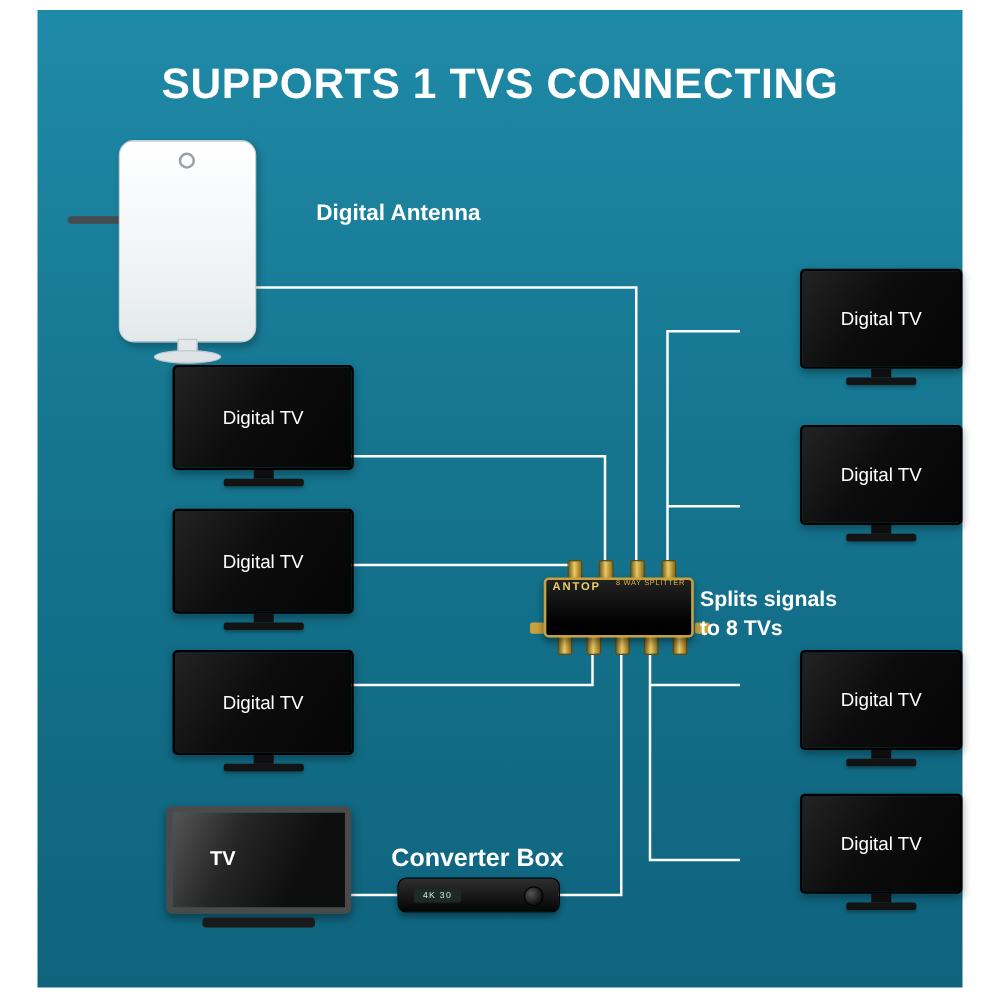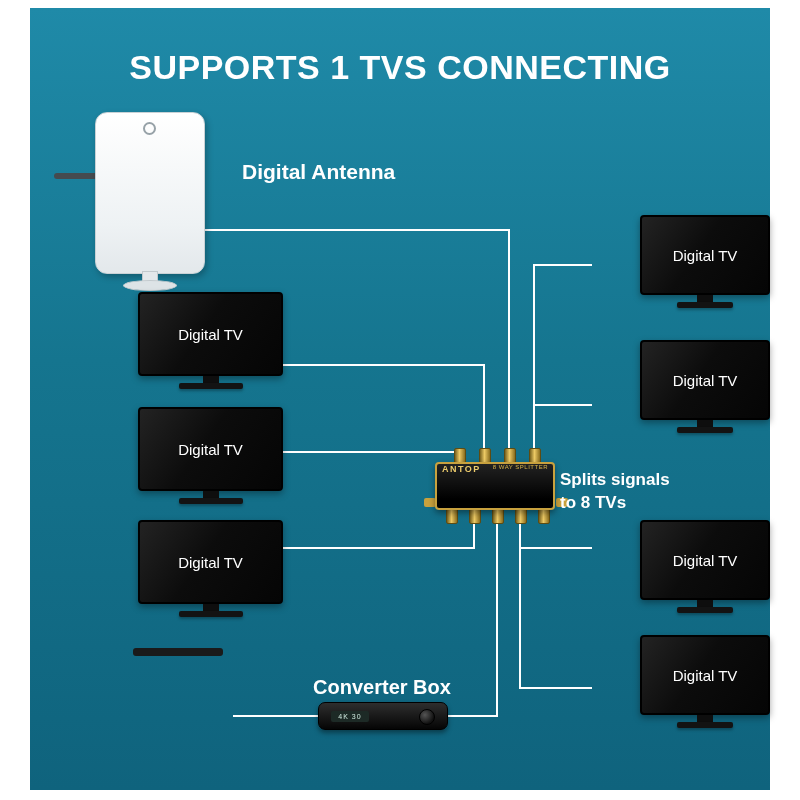--- a/index.html
+++ b/index.html
@@ -33,21 +33,21 @@
   .antenna-pole{
     left:54px;top:173px;width:44px;height:6px;background:#454b4f;border-radius:3px;
   }
   .antenna-neck{
     left:142px;top:271px;width:14px;height:10px;background:#e4e8eb;border:1px solid #c2c9cd;
   }
   .antenna-base{
     left:123px;top:280px;width:52px;height:9px;background:#dde3e6;border:1px solid #c2c9cd;border-radius:50%;
   }
   .label{color:#ffffff;font-weight:bold;}
-  .antenna-label{left:242px;top:160px;font-size:21px;}
+  .antenna-label{left:253px;top:160px;font-size:18px;}
 
   
   .tv{position:absolute;z-index:2;margin-left:48px;}
   .tv-screen{
     background:linear-gradient(125deg,#232323 0%,#0c0c0c 45%,#050505 100%);
     border:2px solid #000;border-radius:4px;
     display:flex;align-items:center;justify-content:center;
     box-shadow:0 3px 7px rgba(0,0,0,.35);
   }
   .tv--left .tv-screen{width:141px;height:80px;}
@@ -153,20 +153,23 @@
 
 <div class="tv tv--left" style="left:90px;top:520px;">
   <div class="tv-screen">
     <span class="tv-label">Digital TV</span>
   </div>
   <div class="tv-neck"></div>
   <div class="tv-base"></div>
 </div>
 
 <div class="tv tv--flat" style="left:85px;top:645px;">
+  <div class="flat-frame">
+    <span class="flat-label">TV</span>
+  </div>
   <div class="flat-base"></div>
 </div>
 
 <div class="tv tv--right" style="left:592px;top:215px;">
   <div class="tv-screen">
     <span class="tv-label">Digital TV</span>
   </div>
   <div class="tv-neck"></div>
   <div class="tv-base"></div>
 </div>

